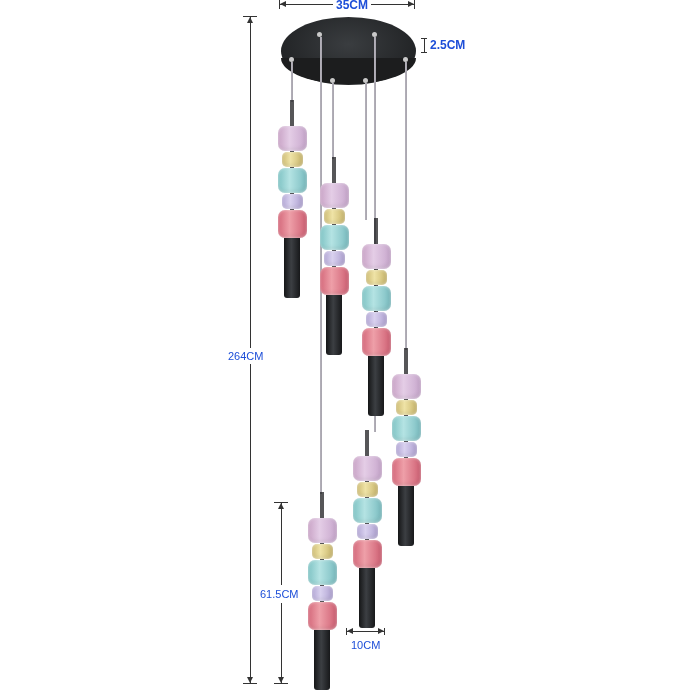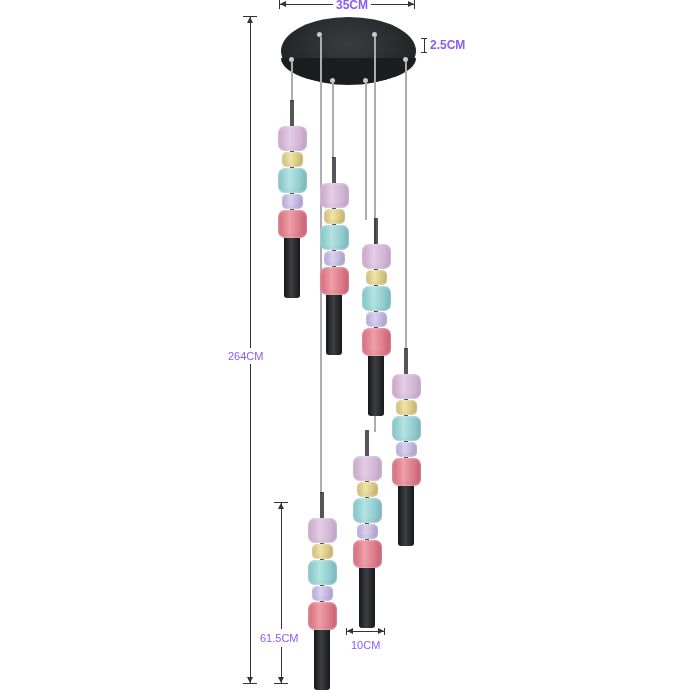--- a/index.html
+++ b/index.html
@@ -1,18 +1,18 @@
 <!DOCTYPE html>
 <html><head>
 <meta charset="utf-8">
 <style>
   html, body { margin:0; padding:0; }
   body { width:700px; height:700px; background:#ffffff; position:relative; overflow:hidden;
          font-family:"Liberation Sans", sans-serif; }
-  .dim-label { position:absolute; font-size:11px; color:#8b5cf6; background:#fff; line-height:12px; white-space:nowrap; }
+  .dim-label { position:absolute; font-size:11px; color:#1d4ed8; background:#fff; line-height:12px; white-space:nowrap; }
   .dim-label.bold { font-weight:bold; font-size:12px; }
   .vline { position:absolute; width:1px; background:#333; }
   .hline { position:absolute; height:1px; background:#333; }
   .tick-h { position:absolute; height:1px; background:#333; }
   .tick-v { position:absolute; width:1px; background:#333; }
   .arrow-up { position:absolute; width:0; height:0; border-left:3px solid transparent; border-right:3px solid transparent; border-bottom:6px solid #333; }
   .arrow-down { position:absolute; width:0; height:0; border-left:3px solid transparent; border-right:3px solid transparent; border-top:6px solid #333; }
   .arrow-left { position:absolute; width:0; height:0; border-top:3px solid transparent; border-bottom:3px solid transparent; border-right:6px solid #333; }
   .arrow-right { position:absolute; width:0; height:0; border-top:3px solid transparent; border-bottom:3px solid transparent; border-left:6px solid #333; }
   .canopy { position:absolute; left:281px; top:17px; width:135px; height:68px; border-radius:50%;
@@ -129,21 +129,21 @@
       <div class="tube" style="left: 314px; top: 630px; width: 16px; height: 60px;"></div>
     </div>
   </div>
 
 <div>
   <div class="tick-h" style="left:274px;top:502px;width:14px;"></div>
   <div class="arrow-up" style="left:278px;top:503px;"></div>
   <div class="vline" style="left:281px;top:503px;height:180px;"></div>
   <div class="arrow-down" style="left:278px;top:677px;"></div>
   <div class="tick-h" style="left:274px;top:683px;width:14px;"></div>
-  <div class="dim-label" style="left:260px;top:585px;padding:3px 0;margin-top:44px;">61.5CM</div>
+  <div class="dim-label" style="left:260px;top:585px;padding:3px 0;">61.5CM</div>
 </div>
 
 <div>
   <div class="tick-v" style="left:346px;top:628px;height:7px;"></div>
   <div class="hline" style="left:347px;top:631px;width:37px;"></div>
   <div class="arrow-left" style="left:347px;top:628px;"></div>
   <div class="arrow-right" style="left:378px;top:628px;"></div>
   <div class="tick-v" style="left:384px;top:628px;height:7px;"></div>
   <div class="dim-label" style="left:351px;top:639px;text-align:center;">10CM</div>
 </div>

